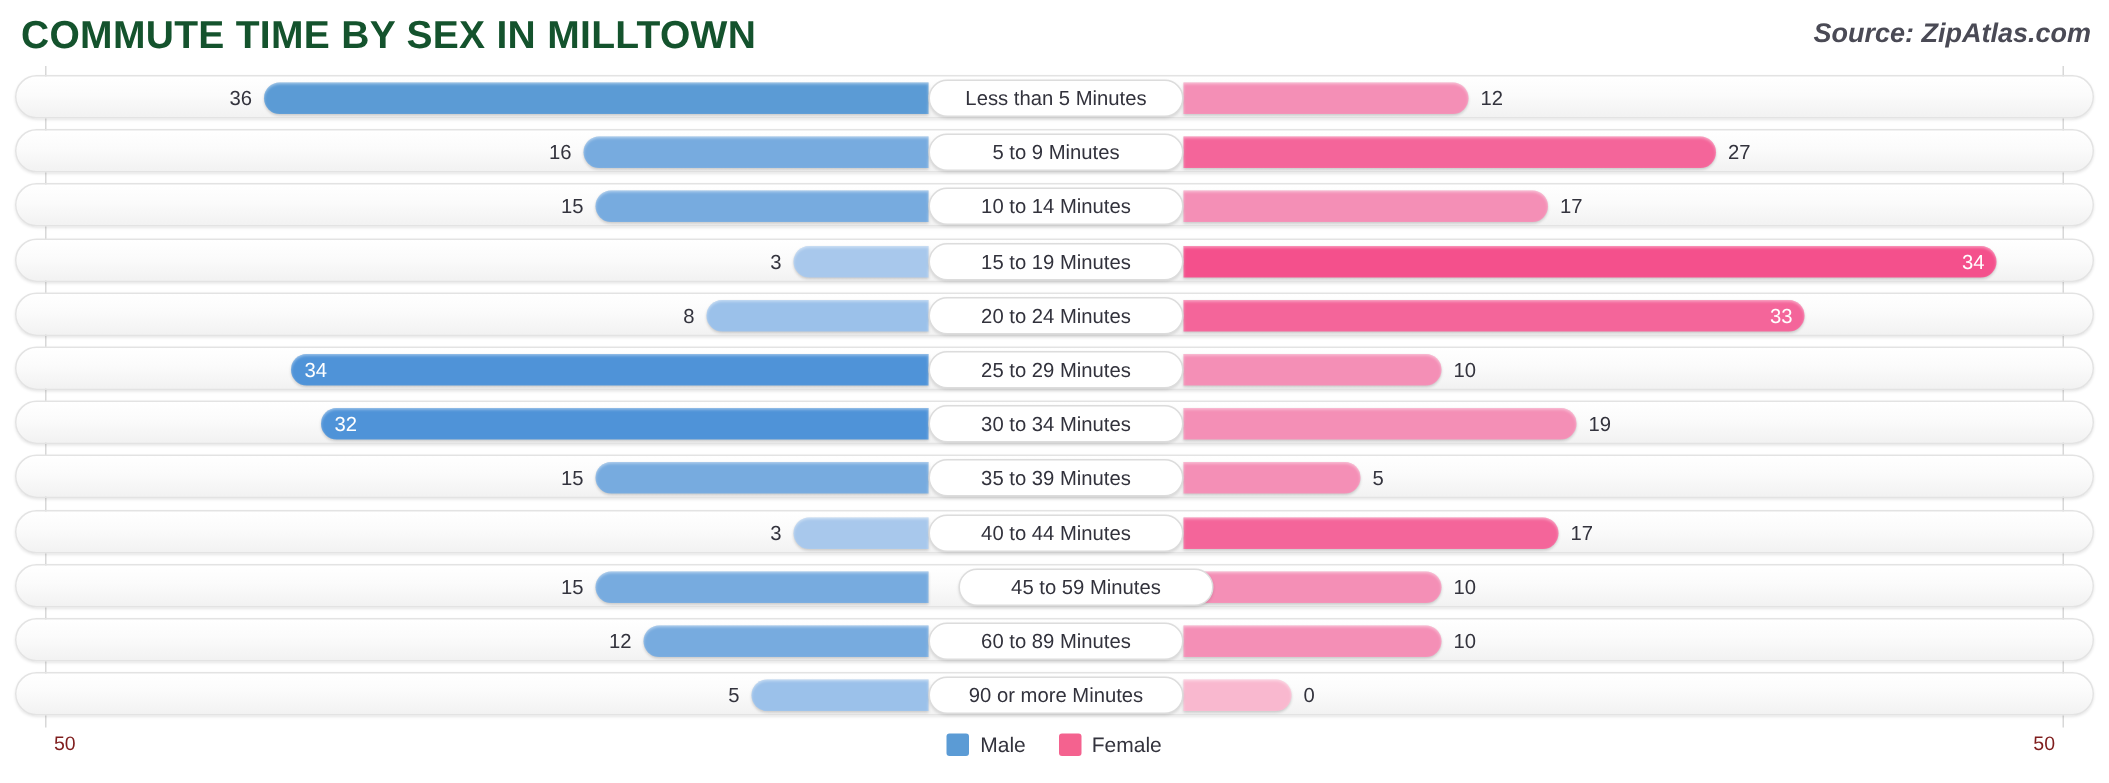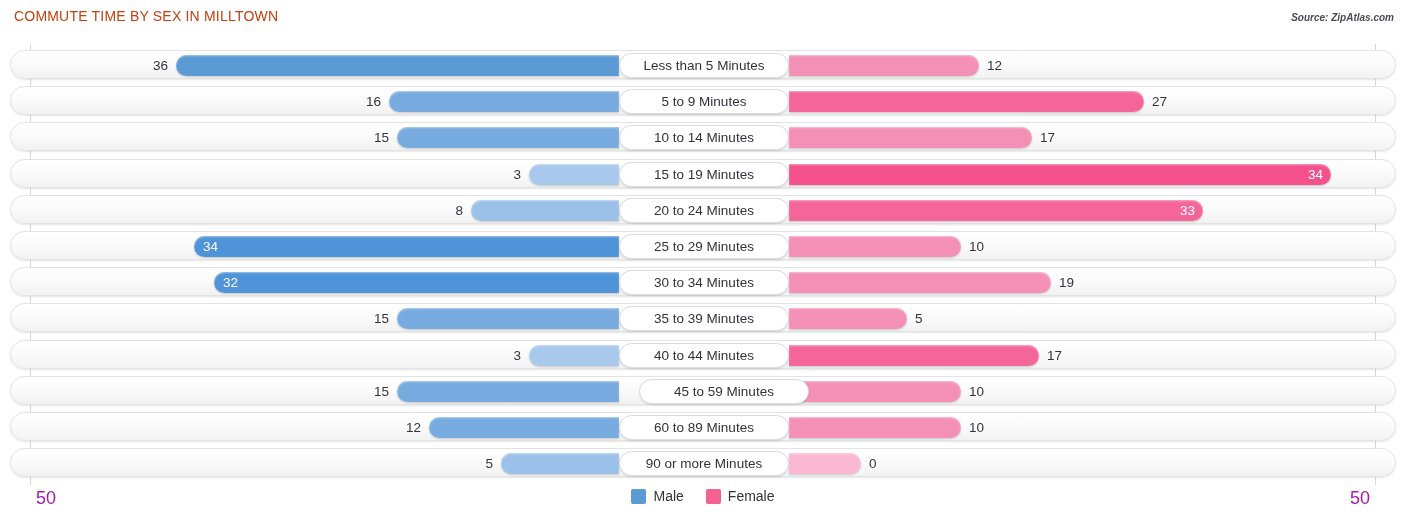--- a/index.html
+++ b/index.html
@@ -18,31 +18,31 @@
 
   
   #header {
     position: relative;
     height: 40px;
   }
   #chart-title {
     position: absolute;
     left: 14px;
     top: 8px;
-    font-size: 14px;
-    font-weight: 400;
+    font-size: 26px;
+    font-weight: 700;
     letter-spacing: 0.2px;
-    color: #c2410c;
+    color: #14532d;
     white-space: nowrap;
   }
   #source-label {
     position: absolute;
     right: 12px;
     top: 12px;
-    font-size: 10px;
+    font-size: 18px;
     font-style: italic;
     font-weight: bold;
     color: #4a4a55;
     white-space: nowrap;
   }
 
   
   #plot {
     position: absolute;
     left: 0;
@@ -123,22 +123,22 @@
   #footer {
     position: absolute;
     left: 0;
     top: 485px;
     width: 1406px;
     height: 37px;
   }
   .axis-tick {
     position: absolute;
     top: 3px;
-    font-size: 18px;
-    color: #a21caf;
+    font-size: 13px;
+    color: #7f1d1d;
   }
   #tick-left  { left: 36px; }
   #tick-right { right: 36px; }
 
   #legend {
     position: absolute;
     left: 0;
     top: 3px;
     width: 1406px;
     display: flex;

